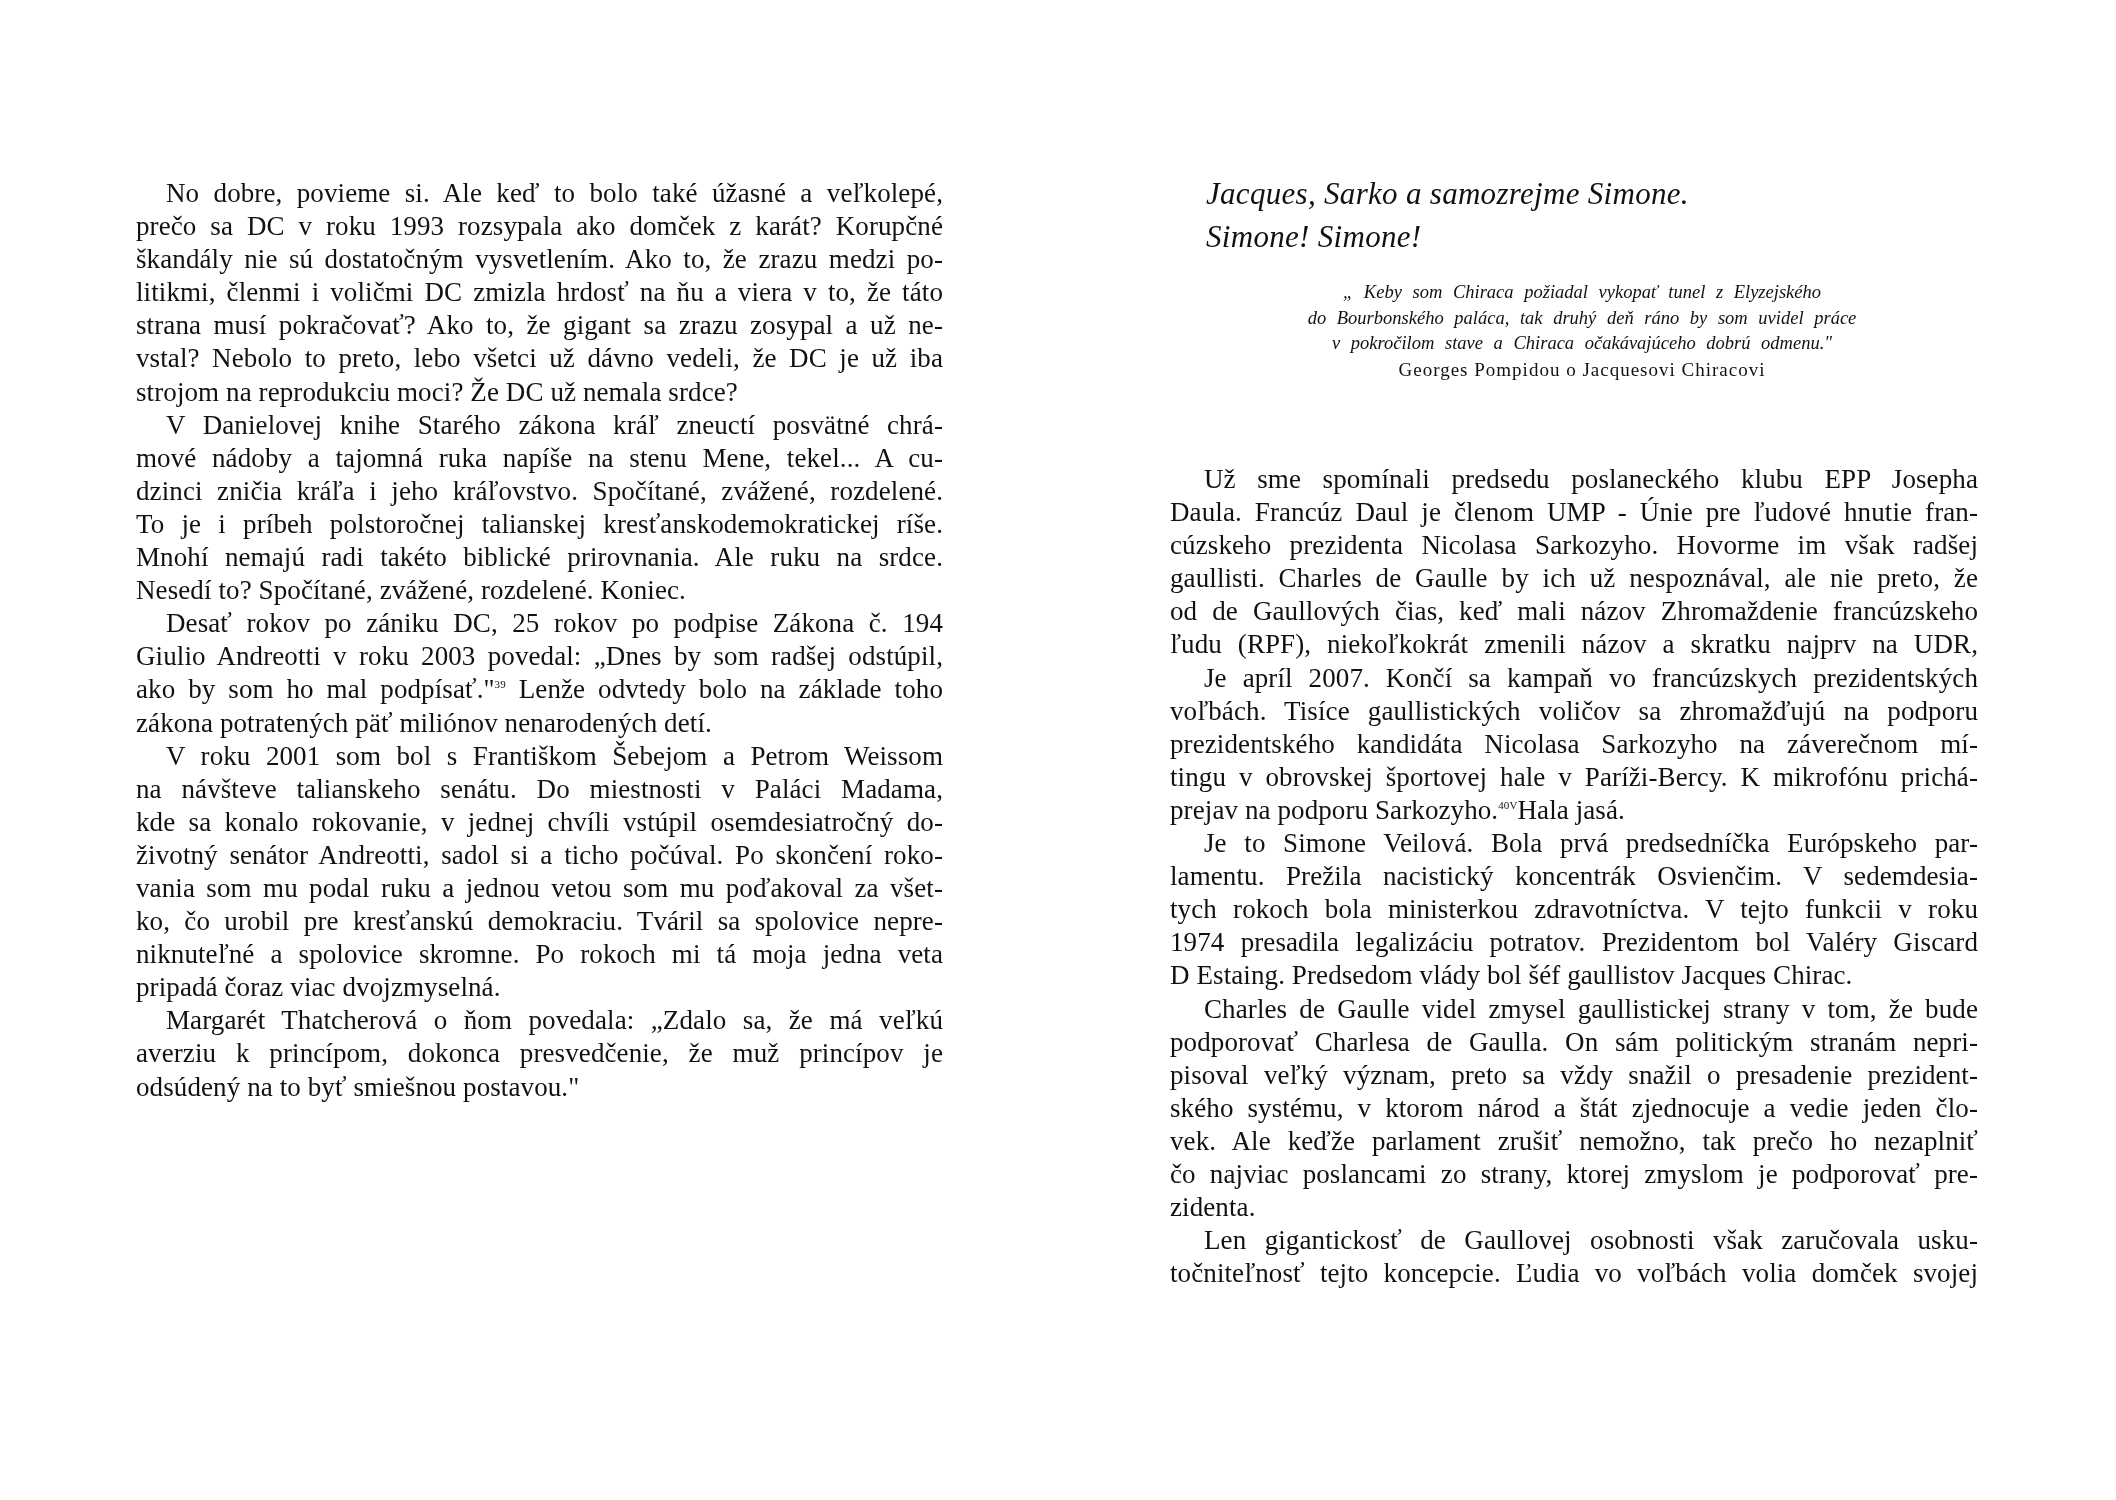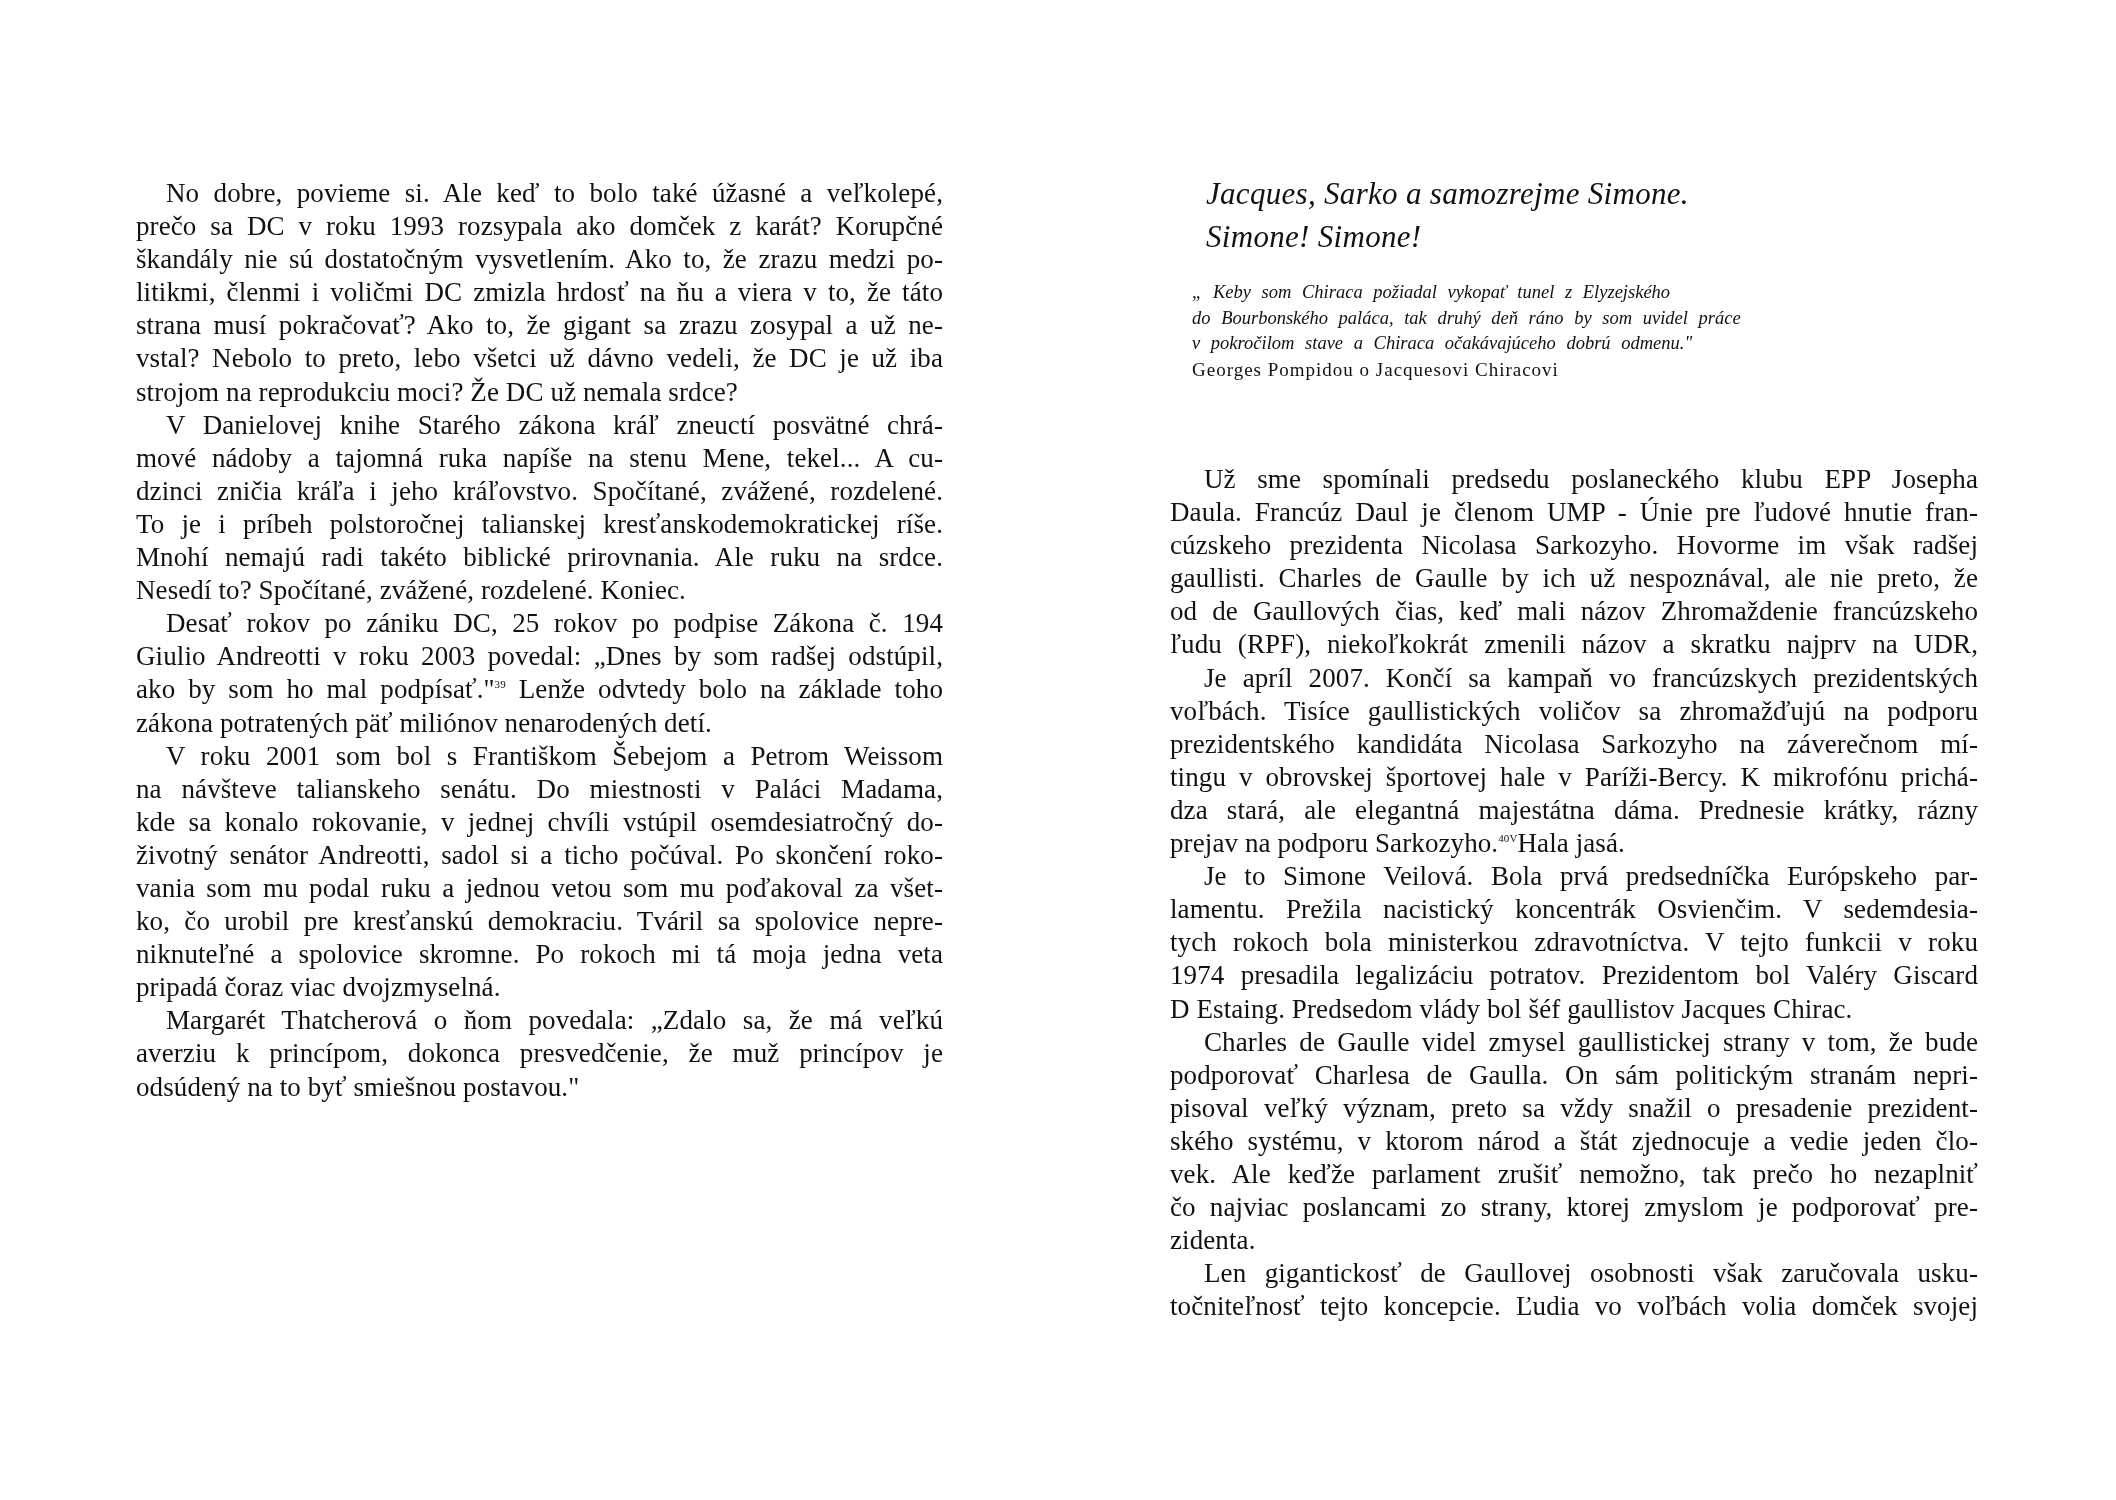--- a/index.html
+++ b/index.html
@@ -11,21 +11,21 @@
   .col { position: absolute; }
   .col-left { left: 136px; top: 177px; width: 807px; }
   .col-right { left: 112px; top: 415px; width: 808px; margin-top: 48px; }
   .line { height: 33.1px; line-height: 33.1px; font-size: 27px; white-space: nowrap;
           text-align: justify; text-align-last: justify; letter-spacing: 0.1px; }
   .line.last { text-align-last: left; }
   .line.first { padding-left: 30px; }
   .col-right .line.first { padding-left: 34px; }
   .heading { position: absolute; left: 148px; top: 172px; font-size: 31px; line-height: 43px; letter-spacing: 0.3px; font-style: italic; }
   .heading div { white-space: nowrap; }
-  .epigraph { position: absolute; right: 144px; top: 280px; width: 780px; text-align: left; }
+  .epigraph { position: absolute; right: 144px; top: 280px; width: 780px; text-align: center; }
   .epigraph .q { font-style: italic; font-size: 18.5px; line-height: 25.5px; white-space: nowrap; word-spacing: 6px; }
   .epigraph .attr { font-size: 19px; line-height: 25.5px; letter-spacing: 1px; white-space: nowrap; }
   sup { font-size: 11px; line-height: 0; vertical-align: super; }
 </style>
 </head>
 <body>
 
 <div class="page page-left">
   <div class="col col-left">
 
@@ -96,21 +96,20 @@
       <div class="line">gaullisti. Charles de Gaulle by ich už nespoznával, ale nie preto, že</div>
       <div class="line">od de Gaullových čias, keď mali názov Zhromaždenie francúzskeho</div>
       <div class="line">ľudu (RPF), niekoľkokrát zmenili názov a skratku najprv na UDR,</div>
     </div>
 
     <div>
       <div class="line first">Je apríl 2007. Končí sa kampaň vo francúzskych prezidentských</div>
       <div class="line">voľbách. Tisíce gaullistických voličov sa zhromažďujú na podporu</div>
       <div class="line">prezidentského kandidáta Nicolasa Sarkozyho na záverečnom mí-</div>
       <div class="line">tingu v obrovskej športovej hale v Paríži-Bercy. K mikrofónu prichá-</div>
-      <div class="line">dza stará, ale elegantná majestátna dáma. Prednesie krátky, rázny</div>
       <div class="line last"><span>prejav na podporu Sarkozyho.</span><sup>40V</sup><span>Hala jasá.</span></div>
     </div>
 
     <div>
       <div class="line first">Je to Simone Veilová. Bola prvá predsedníčka Európskeho par-</div>
       <div class="line">lamentu. Prežila nacistický koncentrák Osvienčim. V sedemdesia-</div>
       <div class="line">tych rokoch bola ministerkou zdravotníctva. V tejto funkcii v roku</div>
       <div class="line">1974 presadila legalizáciu potratov. Prezidentom bol Valéry Giscard</div>
       <div class="line last">D  Estaing. Predsedom vlády bol šéf gaullistov Jacques Chirac.</div>
     </div>

